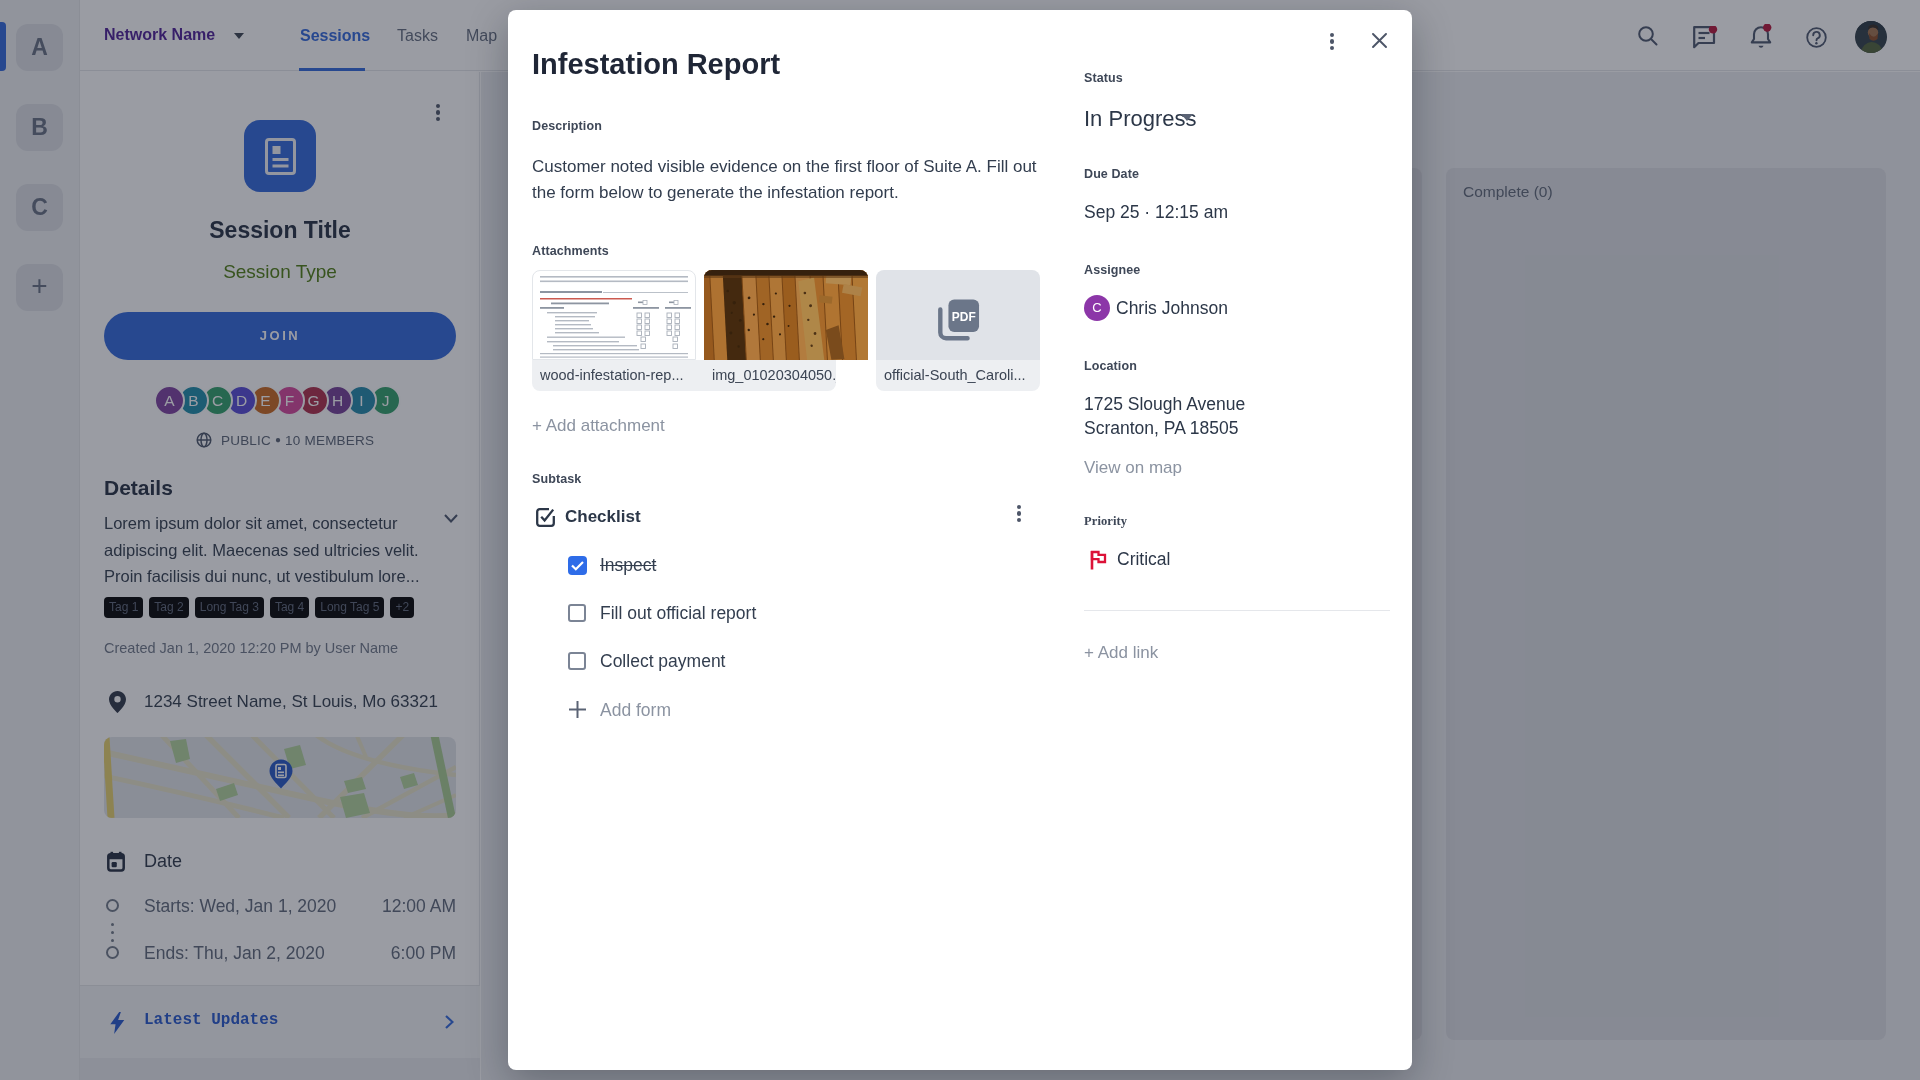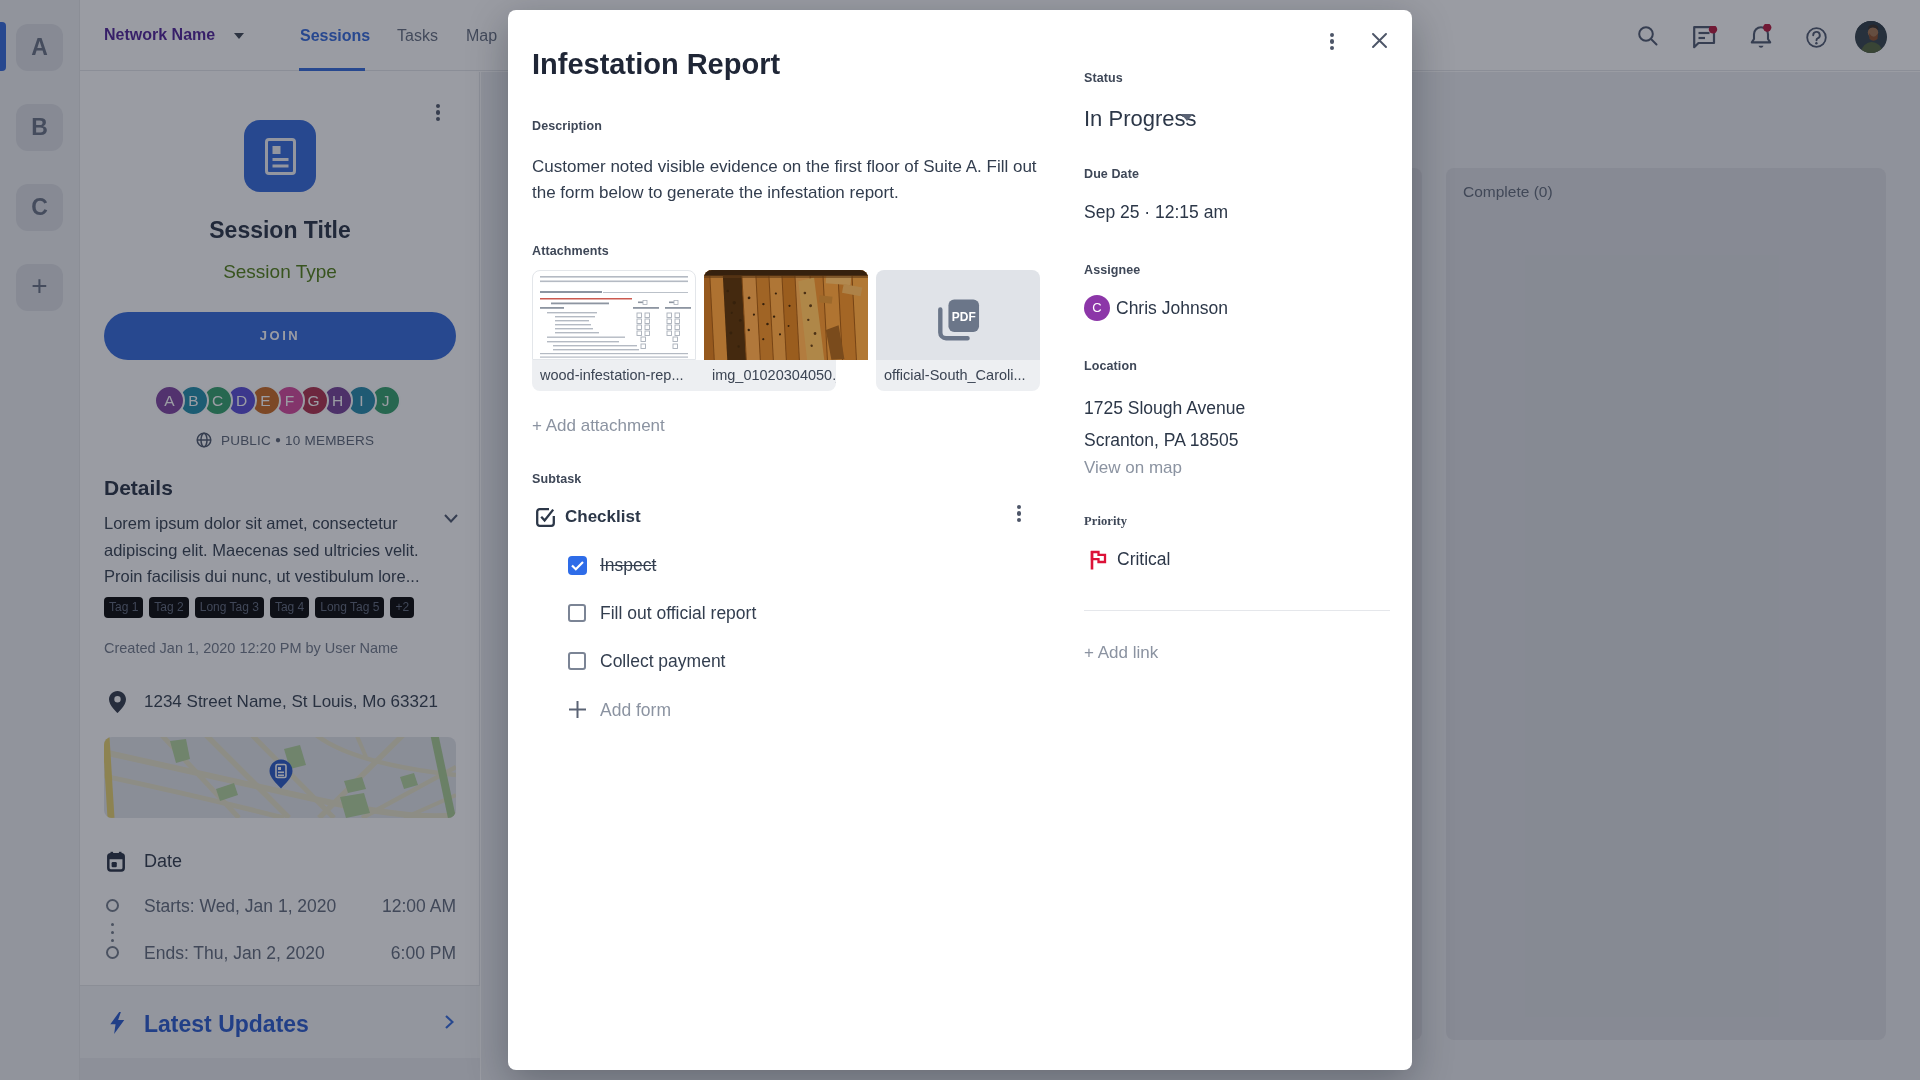--- a/index.html
+++ b/index.html
@@ -176,21 +176,21 @@
   <div class="a dot" style="left:111px; top:923px; width:3px; height:3px; background:#6f7987;"></div>
   <div class="a dot" style="left:111px; top:931px; width:3px; height:3px; background:#6f7987;"></div>
   <div class="a dot" style="left:111px; top:939px; width:3px; height:3px; background:#6f7987;"></div>
   <div class="a dot" style="left:106px; top:946px; width:13px; height:13px; border:2px solid #6f7987;"></div>
   <div class="a" style="left:144px; top:943px; font-size:17.5px; color:#5d6778;">Ends: Thu, Jan 2, 2020</div>
   <div class="a" style="left:356px; top:943px; width:100px; text-align:right; font-size:17.5px; color:#5d6778;">6:00 PM</div>
   <div class="a" style="left:80px; top:985px; width:400px; height:73px; background:#f3f4f6; border-top:1px solid #e3e5e8;"></div>
   <svg class="a" style="left:110px; top:1012px;" width="15" height="22" viewBox="0 0 17 26">
     <path d="M10.5 0 L0 14.5 H6.2 L4.5 26 L16.5 9.5 H9.2 L12.5 0 Z" fill="#2456cc"></path>
   </svg>
-  <div class="a" style="left:144px; top:1011px; font-size:23px; font-weight:bold; color:#2456cc;">Latest Updates</div>
+  <div class="a" style="left:144px; top:1011px; font-size:16px; font-weight:bold; color:#2456cc;font-family:Liberation Mono, monospace;">Latest Updates</div>
   <svg class="a" style="left:445px; top:1015px;" width="9" height="14" viewBox="0 0 9 14" fill="none" stroke="#2f66db" stroke-width="2.2">
       <path d="M1 1 L7.5 7 L1 13"></path>
     </svg>
   <div class="a" style="left:80px; top:1058px; width:400px; height:22px; background:#e8eaed;"></div>
 
   <div class="a board"></div>
   <div class="a col" style="left:982px;"></div>
   <div class="a col" style="left:1446px;"></div>
   <div class="a" style="left:1463px; top:183px; font-size:15.5px; color:#5d6676;">Complete (0)</div>
 
@@ -375,21 +375,21 @@
 
     <div class="a lbl" style="left:576px; top:61px;">Status</div>
     <div class="a" style="left:576px; top:96px; font-size:22px; color:#2c3748;">In Progress</div>
     <div class="a" style="left:673px; top:104px; width:0; height:0; border-left:6px solid transparent; border-right:6px solid transparent; border-top:7px solid #5a6374;"></div>
     <div class="a lbl" style="left:576px; top:157px;">Due Date</div>
     <div class="a" style="left:576px; top:192px; font-size:17.5px; color:#2c3748;">Sep 25 · 12:15 am</div>
     <div class="a lbl" style="left:576px; top:253px;">Assignee</div>
     <div class="a dot" style="left:576px; top:285px; width:26px; height:26px; background:#8c36a8; color:#fff; font-size:13px; text-align:center; line-height:26px;">C</div>
     <div class="a" style="left:608px; top:288px; font-size:17.5px; color:#2c3748;">Chris Johnson</div>
     <div class="a lbl" style="left:576px; top:349px;">Location</div>
-    <div class="a" style="left:576px; top:382px; font-size:17.5px; line-height:32px; color:#2c3748;">1725 Slough Avenue<br>Scranton, PA 18505</div>
+    <div class="a" style="left:576px; top:382px; font-size:17.5px; line-height:24px; color:#2c3748;">1725 Slough Avenue<br>Scranton, PA 18505</div>
     <div class="a" style="left:576px; top:448px; font-size:17px; color:#8b93a1;">View on map</div>
     <div class="a lbl" style="left:576px; top:504px;font-family:Liberation Serif, serif;">Priority</div>
     <svg class="a" style="left:582px; top:540px;" width="18" height="20" viewBox="0 0 18 20" fill="none">
       <path d="M2 2 H8.5 V4.8 H15 V12 H8.5 V9.2 H2 Z" stroke="#dc1238" stroke-width="2.3" stroke-linejoin="miter" fill="none"></path>
       <line x1="2" y1="1" x2="2" y2="19.5" stroke="#dc1238" stroke-width="2.6"></line>
     </svg>
     <div class="a" style="left:609px; top:539px; font-size:17.5px; color:#2c3748;">Critical</div>
     <div class="a" style="left:576px; top:600px; width:306px; height:1px; background:#e5e7eb;"></div>
     <div class="a" style="left:576px; top:633px; font-size:17px; color:#8b93a1;">+ Add link</div>
   </div>

